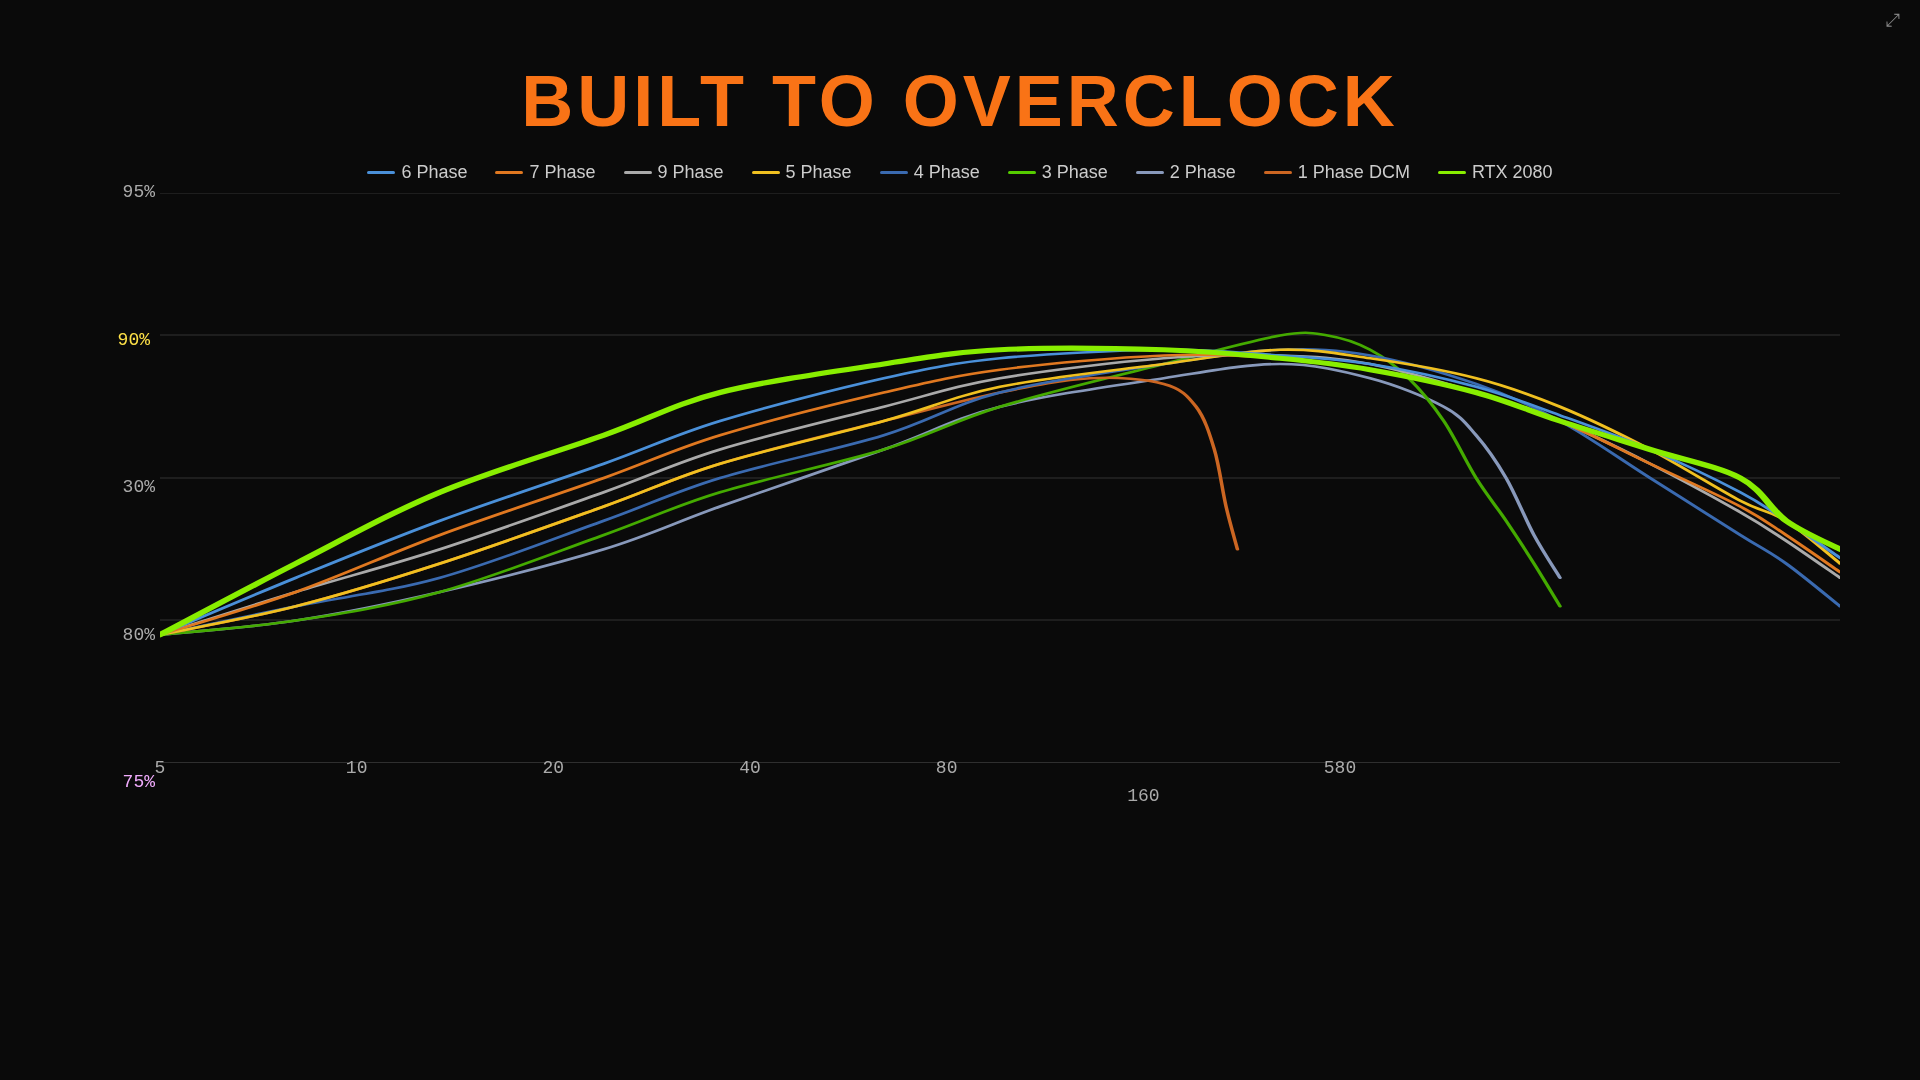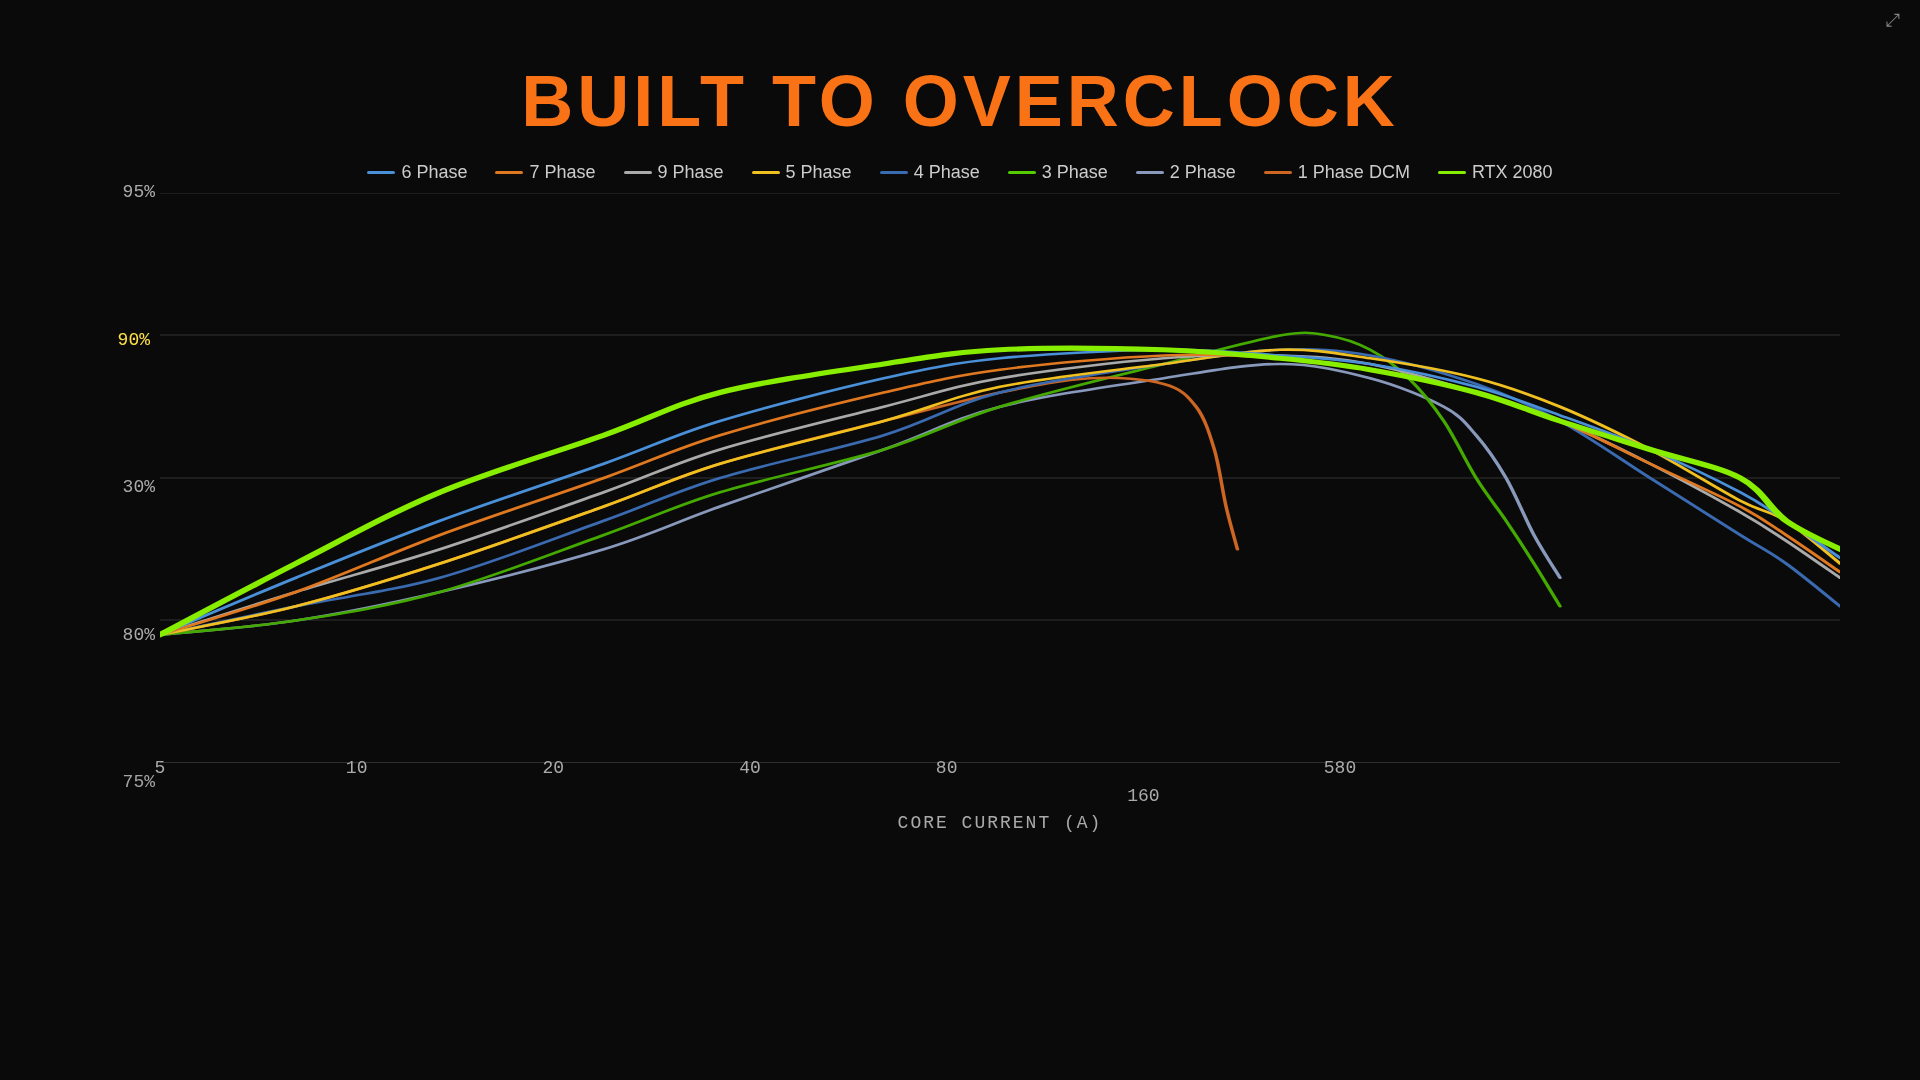--- a/index.html
+++ b/index.html
@@ -135,21 +135,21 @@
   </div>
 
 <div id="chart-container" style="width: 1740px; margin-left: 100px; height: 640px;">
 
   <div style="position:absolute;left:0;top:0;bottom:50px;width:60px;">
 
   <div style="position: absolute; right: 5px; top: calc(0% - 11px); color: rgb(170, 170, 170); font-size: 18px; text-align: right;">95%</div>
       <div style="position: absolute; right: 10px; top: calc(25% - 11px); color: #fde047; font-size: 18px; text-align: left;">90%</div>
       <div style="position: absolute; right: 5px; top: calc(50% - 11px); color: rgb(170, 170, 170); font-size: 18px; text-align: right;">30%</div>
       <div style="position: absolute; right: 5px; top: calc(75% - 11px); color: rgb(170, 170, 170); font-size: 18px; text-align: right;">80%</div>
-      <div style="position: absolute; right: 5px; top: calc(100% - 11px); color: #a3a3a3; font-size: 18px; text-align: right;">75%</div>
+      <div style="position: absolute; right: 5px; top: calc(100% - 11px); color: #f0abfc; font-size: 18px; text-align: right;">75%</div>
     </div>
 
   <svg id="chart-svg" style="position: absolute; inset: 0px 0px 50px 60px; width: 1680px; height: 570px;" viewBox="0 0 1180 550" preserveAspectRatio="none" width="1680" height="570">
 
     <line x1="0" y1="550" x2="1180" y2="550" stroke="#555" stroke-width="1"></line>
     <line x1="0" y1="412" x2="1180" y2="412" stroke="#333" stroke-width="1" stroke-dasharray="none"></line>
     <line x1="0" y1="275" x2="1180" y2="275" stroke="#333" stroke-width="1"></line>
     <line x1="0" y1="137" x2="1180" y2="137" stroke="#333" stroke-width="1"></line>
     <line x1="0" y1="0" x2="1180" y2="0" stroke="#333" stroke-width="1"></line>
 
@@ -167,14 +167,13 @@
   <div id="x-axis-labels" style="position:absolute;left:60px;right:0;bottom:50px;height:30px;">
   <div style="position: absolute; left: 0px; top: 5px; transform: translateX(-50%); color: rgb(170, 170, 170); font-size: 18px;">5</div>
       <div style="position: absolute; left: 196.667px; top: 5px; transform: translateX(-50%); color: rgb(170, 170, 170); font-size: 18px;">10</div>
       <div style="position: absolute; left: 393.333px; top: 5px; transform: translateX(-50%); color: rgb(170, 170, 170); font-size: 18px;">20</div>
       <div style="position: absolute; left: 590px; top: 5px; transform: translateX(-50%); color: rgb(170, 170, 170); font-size: 18px;">40</div>
       <div style="position: absolute; left: 786.667px; top: 5px; transform: translateX(-50%); color: rgb(170, 170, 170); font-size: 18px;">80</div>
       <div style="position: absolute; left: 983.333px; top: 5px; transform: translateX(-50%); color: rgb(170, 170, 170); font-size: 18px; margin-top: 28px;">160</div>
       <div style="position: absolute; left: 1180px; top: 5px; transform: translateX(-50%); color: rgb(170, 170, 170); font-size: 18px;">580</div>
     </div>
 
-  <div id="x-axis-title">CORE CURRENT (A)</div>
 </div>
 
 </body></html>

